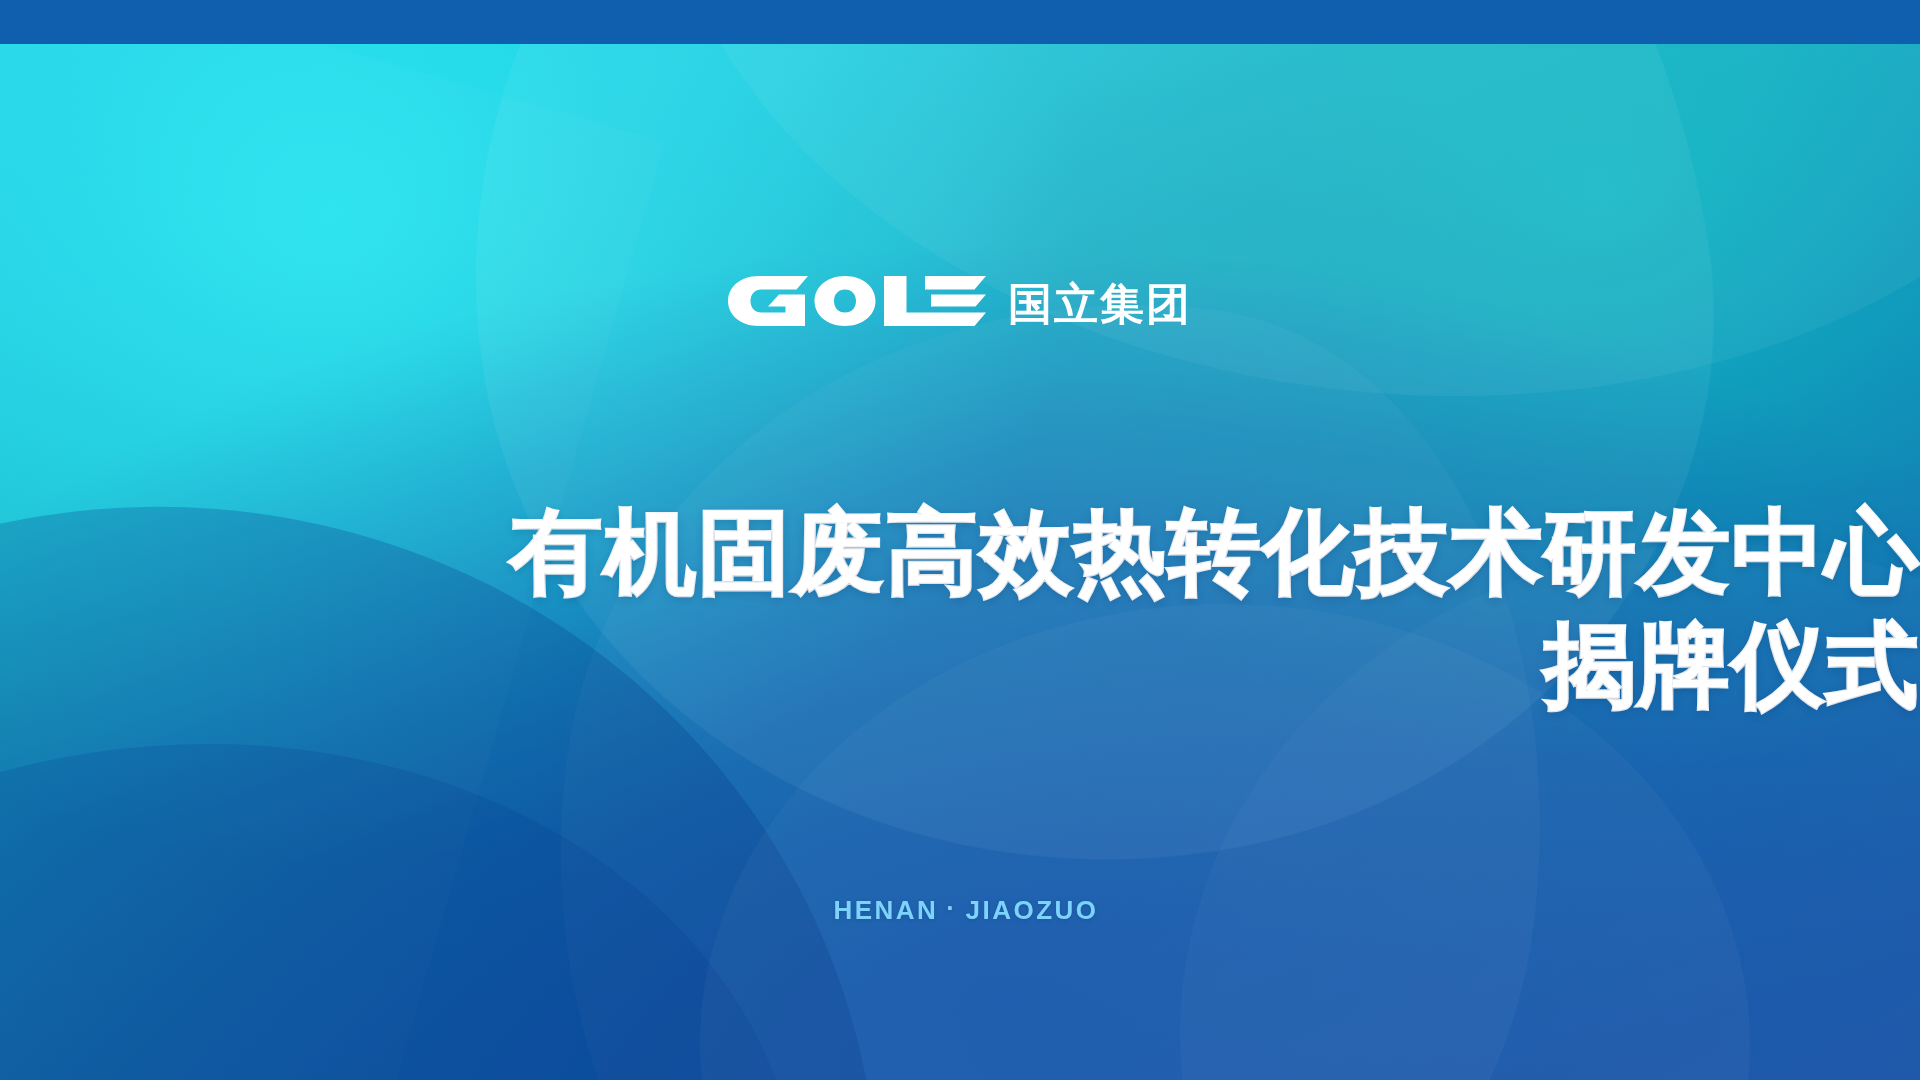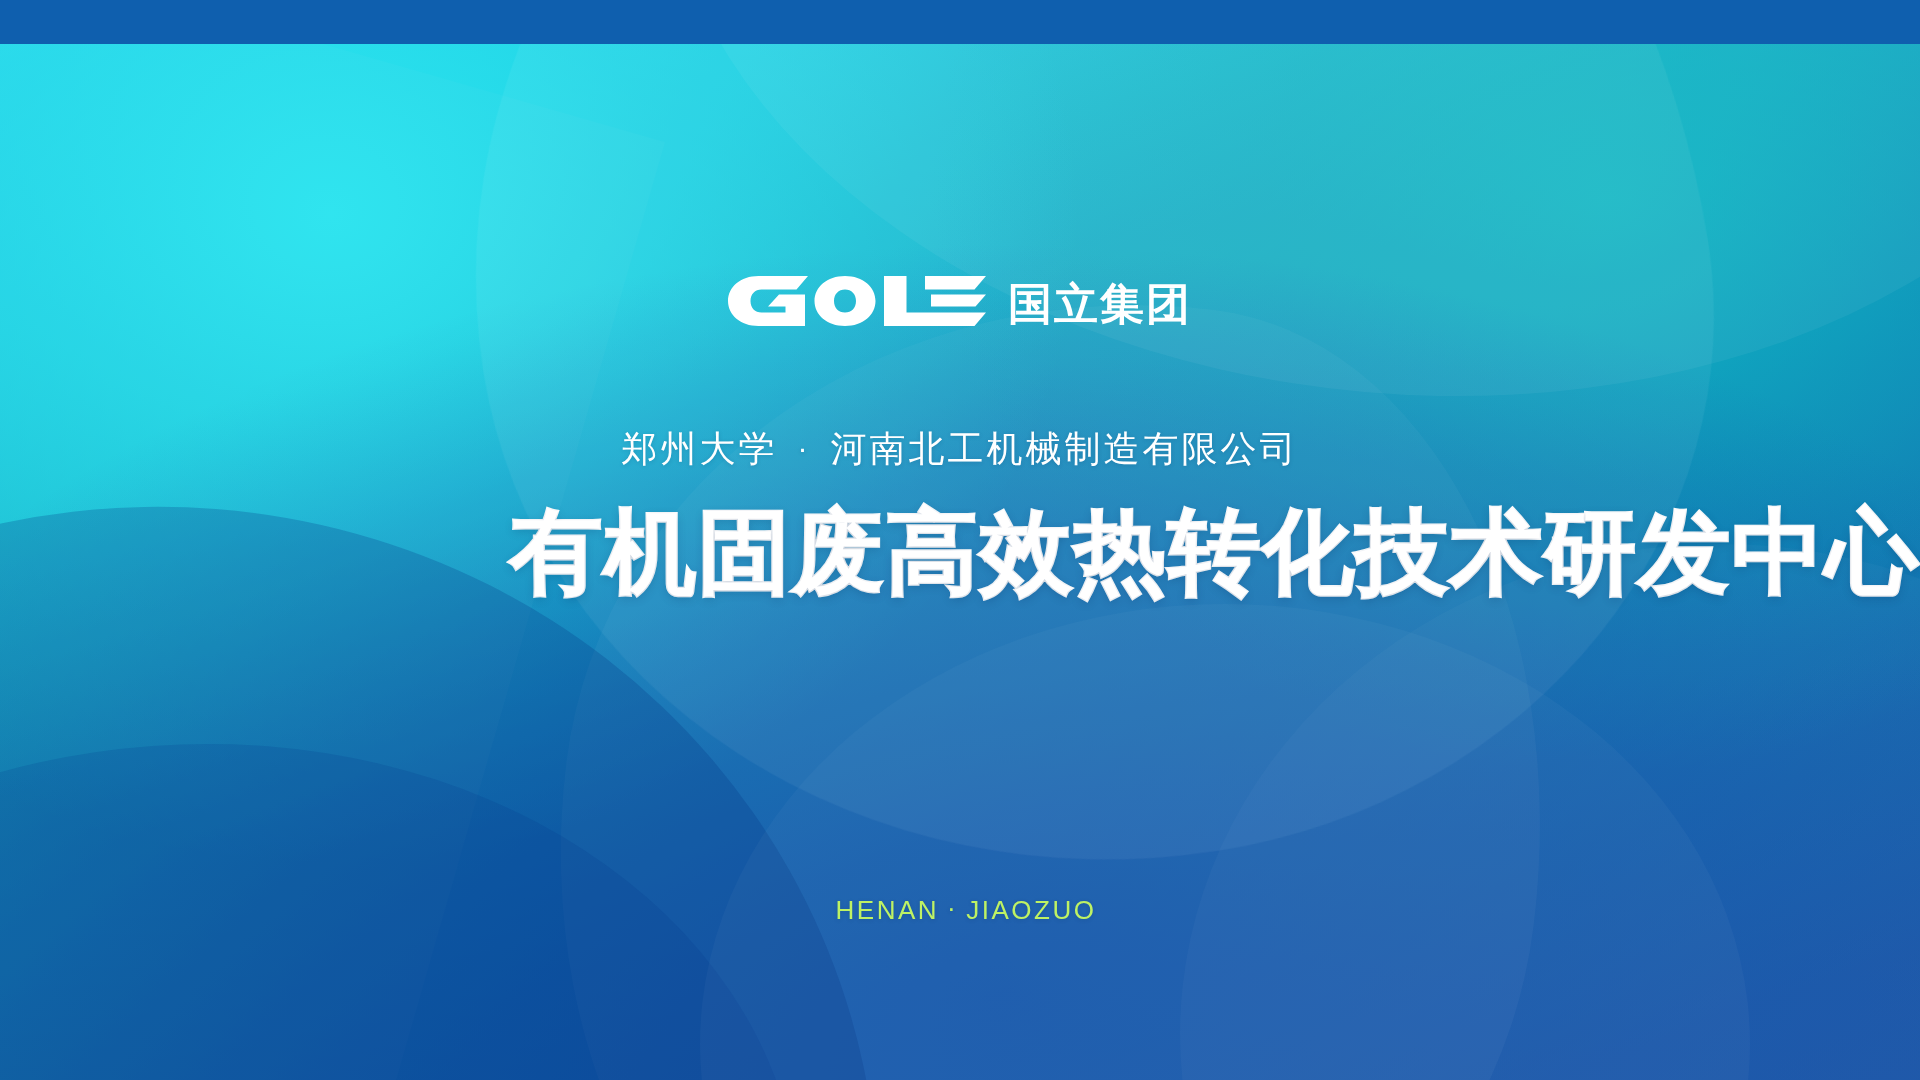--- a/index.html
+++ b/index.html
@@ -248,23 +248,23 @@
     paint-order: stroke fill;
   }
 
   
   .footer {
     position: absolute;
     top: 851px;
     left: 12px;
     right: 0;
     text-align: center;
-    color: #bef264;
+    color: #7dd3fc;
     font-size: 26px;
-    font-weight: 400;
+    font-weight: 700;
     letter-spacing: 2.5px;
     white-space: nowrap;
     text-shadow: 0 1px 4px rgba(0,40,90,0.2);
   }
   .footer .dot {
     display: inline-block;
     padding: 0 8px;
     transform: translateY(-2px);
   }
 </style>
@@ -299,26 +299,24 @@
 
             <path d="M156 0 H178.5 V36.5 H258 L246.5 50 H156 Z"></path>
             <path d="M197 0 H258 L246.5 13.5 H197 Z"></path>
             <path d="M203 18.5 H258 L247.5 30.5 H203 Z"></path>
           </g>
         </svg>
       </span>
       <span class="logo-cn">国立集团</span>
     </div>
 
-    <div class="subtitle">
-      <span>郑州大学</span><span class="dot">·</span><span>河南北工机械制造有限公司</span>
-    </div>
 
     <div class="title-block">
       <div class="title-line">有机固废高效热转化技术研发中心</div>
+      <div class="title-line">揭牌仪式</div>
     </div>
 
     <div class="footer">
       <span>HENAN</span><span class="dot">·</span><span>JIAOZUO</span>
     </div>
 
   </div>
 </div>
 
 </body></html>

